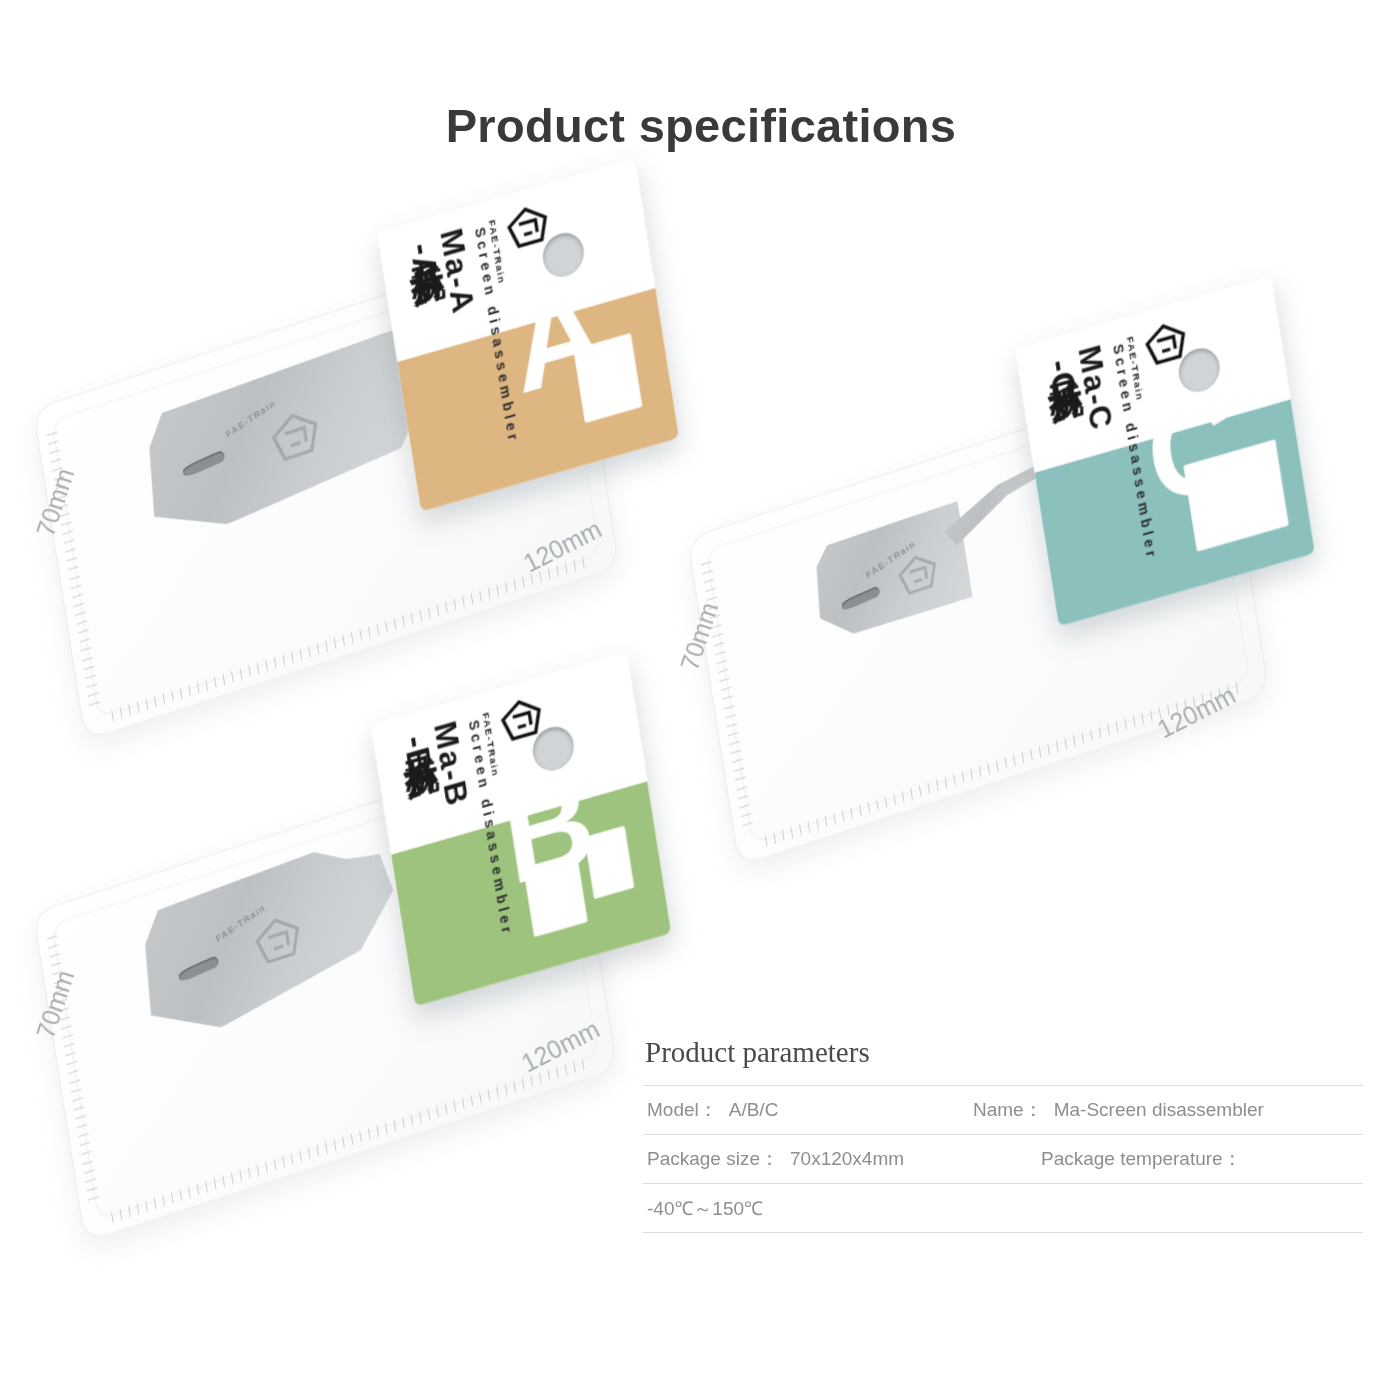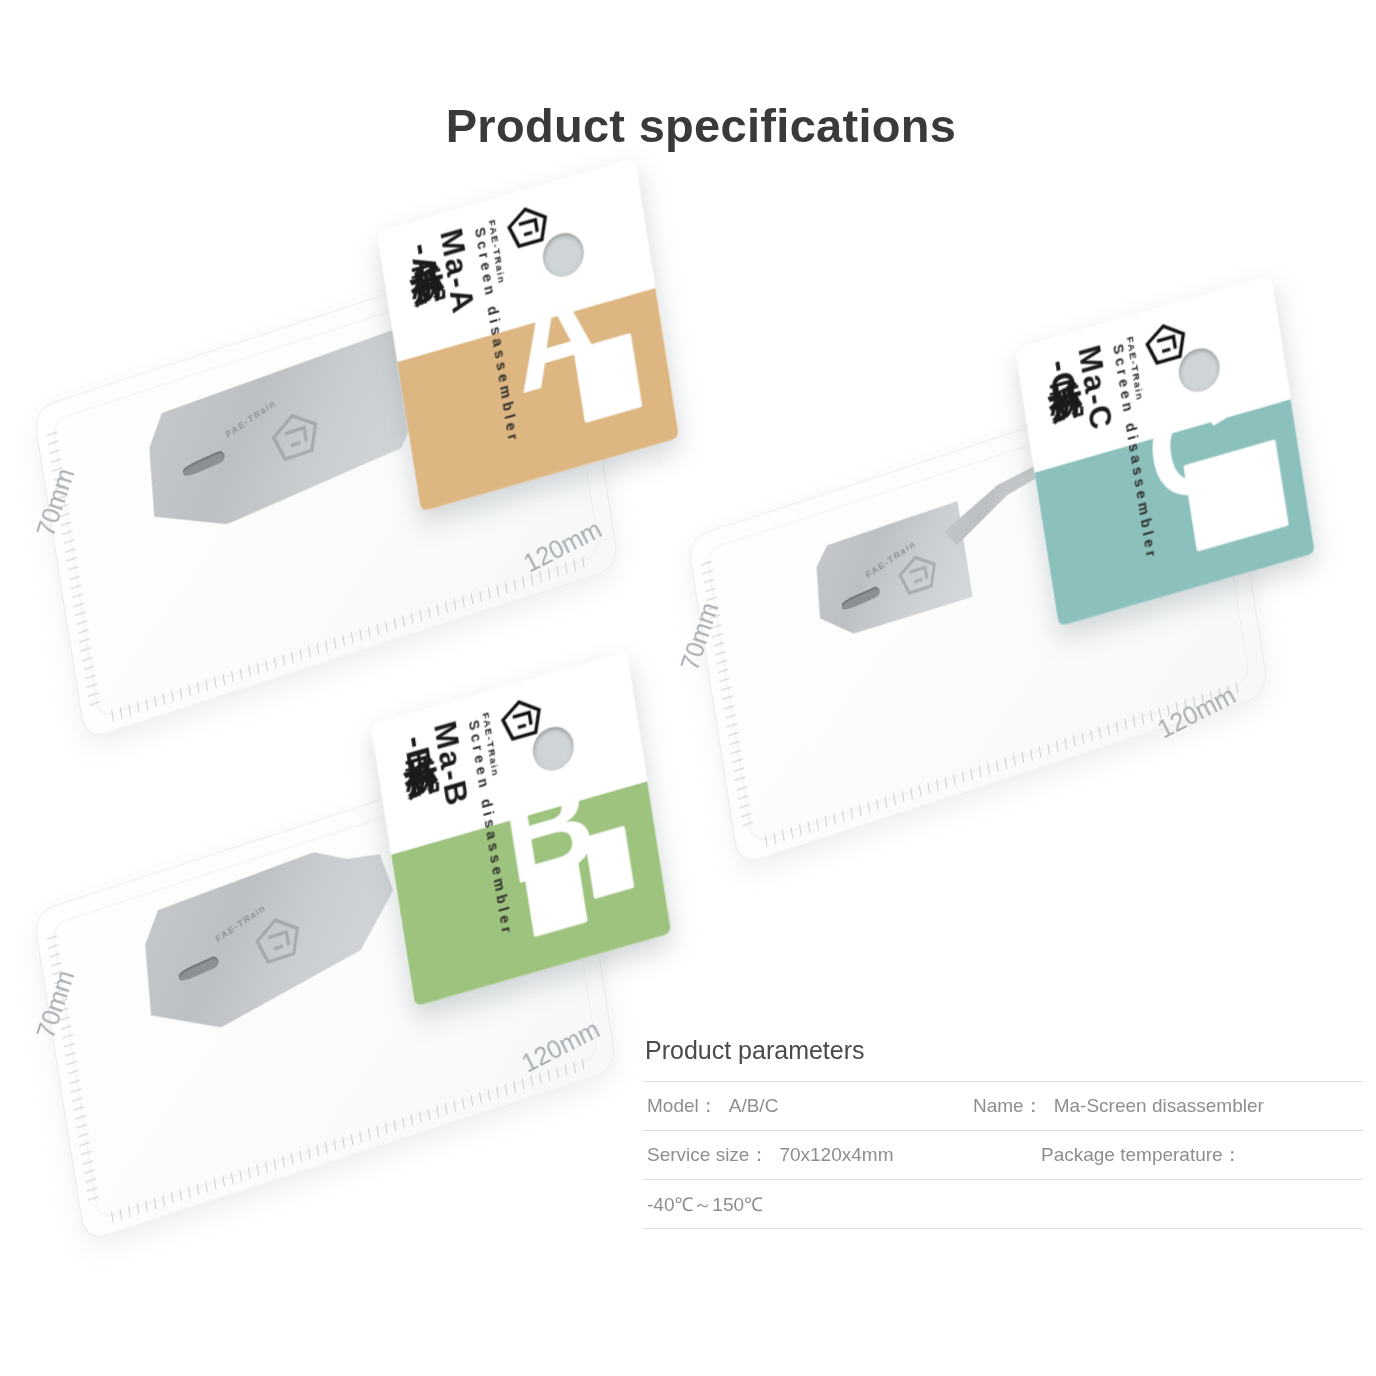--- a/index.html
+++ b/index.html
@@ -126,21 +126,21 @@
     color:#a9aeb2;
     font-size:25px;
     white-space:nowrap;
   }
 
   
   .params{
     position:absolute;left:630px;top:1036px;width:720px;
   }
   .params-title{
-    font-size:25px;color:#4a4a4a;margin:0 0 16px 2px;
+    font-size:29px;color:#4a4a4a;margin:0 0 16px 2px;font-family:Liberation Serif, serif;
   }
   .prow{
     display:flex;align-items:center;
     border-top:1px solid #dcdfe1;
     height:48px;
     font-size:19px;color:#8a8f93;
   }
   .prow:last-child{border-bottom:1px solid #dcdfe1;}
   .pcell{padding-left:4px;}
   .pcell.c1{width:390px;}
@@ -308,21 +308,21 @@
         <span>Model：</span><span class="sp"></span><span>A/B/C</span>
       </div>
       <div class="pcell c1">
         <span>Name：</span><span class="sp"></span><span>Ma-Screen disassembler</span>
       </div>
     </div>
 
 
     <div class="prow">
       <div class="pcell c1">
-        <span>Service size：</span><span class="sp"></span><span>70x120x4mm</span>
+        <span>Package size：</span><span class="sp"></span><span>70x120x4mm</span>
       </div>
       <div class="pcell c2">
         <span>Package temperature：</span>
       </div>
     </div>
 
     <div class="prow">
       <div class="pcell c2">
         <span>-40℃～150℃</span>
       </div>

